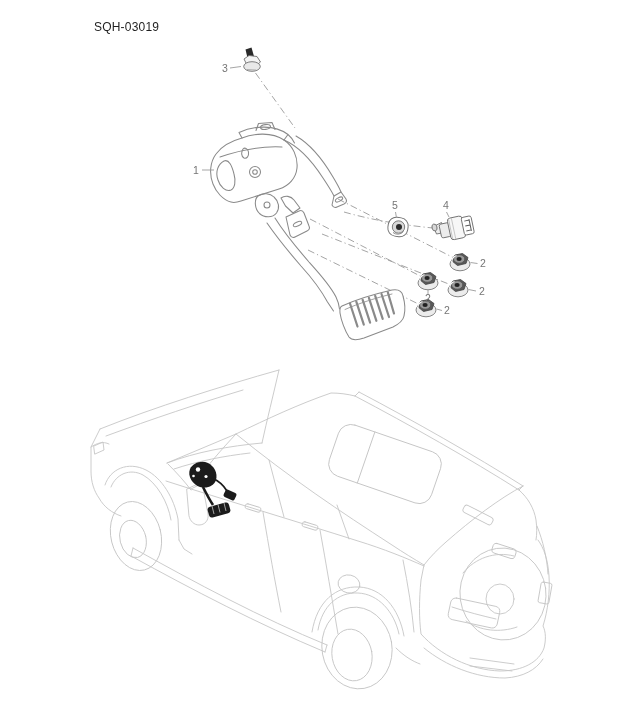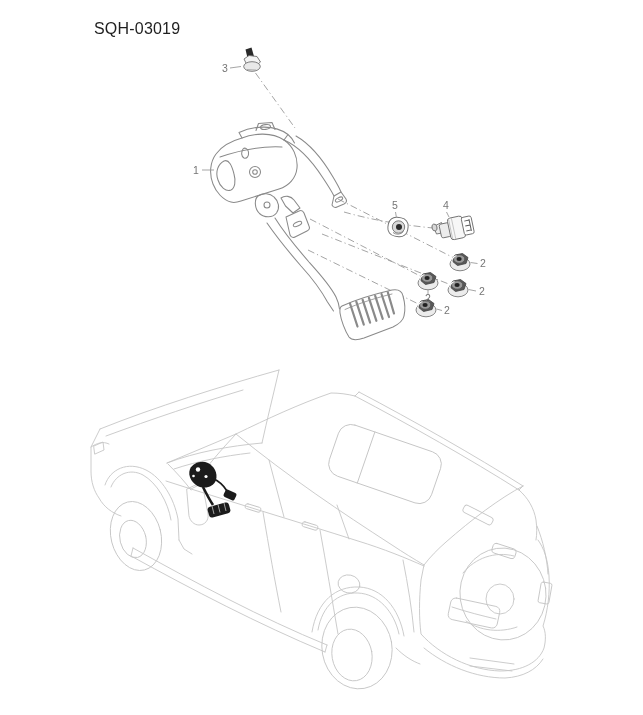--- a/index.html
+++ b/index.html
@@ -1,21 +1,21 @@
 <!DOCTYPE html>
 <html style="--background: #ffffff; --title-text: #1f1f1f; --callout-text: #757575; --part-line: #8a8a8a; --leader-line: #9b9b9b; --vehicle-line: #c6c6c6; --highlight: #1b1b1b;"><head>
 <meta charset="utf-8">
 <style>
   html,body{margin:0;padding:0;background:#ffffff;}
   .page{
     position:relative;width:643px;height:715px;background:var(--background,#ffffff);
     overflow:hidden;font-family:"Liberation Sans",sans-serif;
   }
   .figure-title{
-    position:absolute;left:94px;top:20px;font-size:16px;letter-spacing:.2px;
+    position:absolute;left:94px;top:20px;font-size:12px;letter-spacing:.2px;
     color:var(--title-text,#1f1f1f);
   }
   svg{position:absolute;left:0;top:0;}
   .part{stroke:var(--part-line,#8a8a8a);fill:none;stroke-width:1.05;stroke-linecap:round;stroke-linejoin:round;}
   .leader{stroke:var(--leader-line,#9b9b9b);stroke-width:0.9;fill:none;}
   .dashdot{stroke:var(--leader-line,#9b9b9b);stroke-width:0.9;fill:none;stroke-dasharray:7 3 1.2 3;}
   .vehicle{stroke:var(--vehicle-line,#c6c6c6);fill:none;stroke-width:0.9;stroke-linecap:round;stroke-linejoin:round;}
   .callout{fill:var(--callout-text,#757575);font-size:10.5px;font-family:"Liberation Sans",sans-serif;text-anchor:middle;}
 </style>
 </head>

